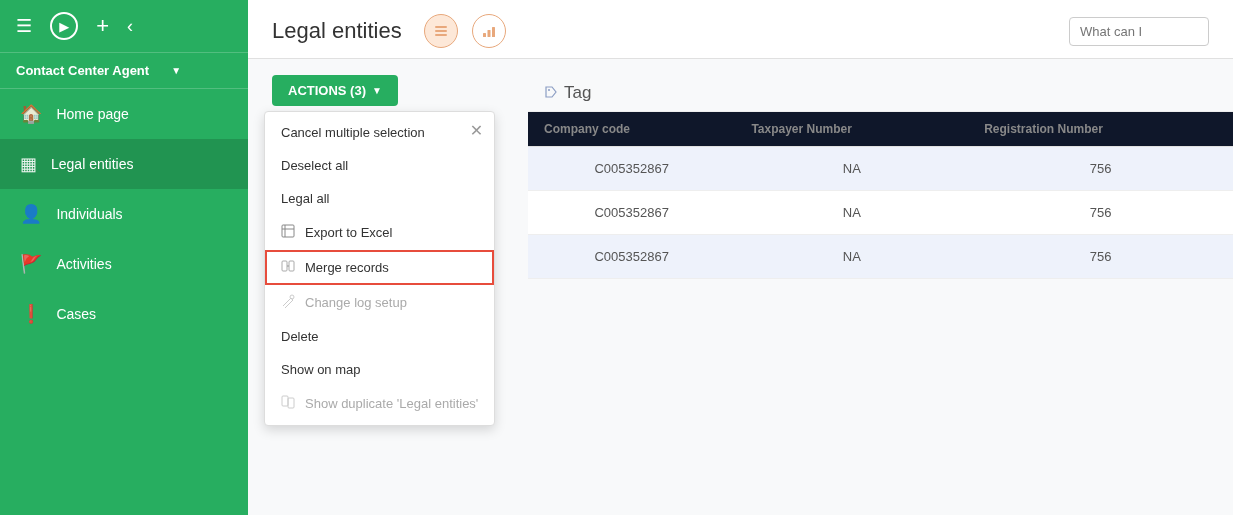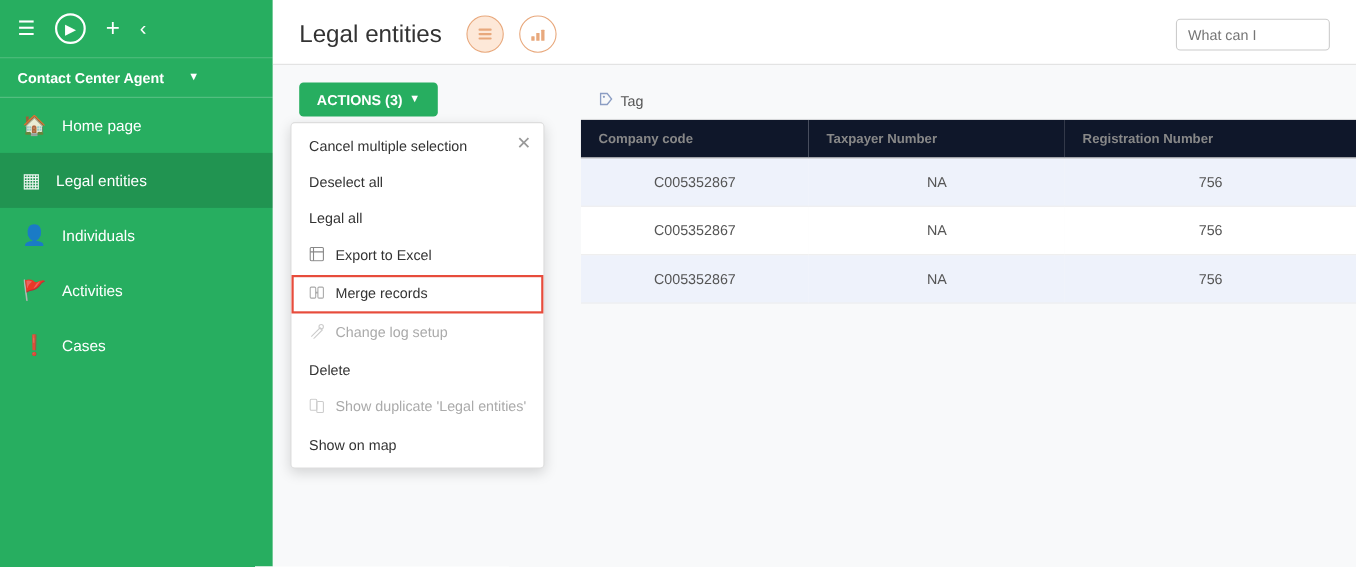--- a/index.html
+++ b/index.html
@@ -129,21 +129,21 @@
       background: #fff;
       border: 1px solid #ddd;
       border-radius: 4px;
       box-shadow: 0 4px 12px rgba(0,0,0,0.15);
       min-width: 230px;
       z-index: 100;
       padding: 4px 0;
     }
     .dropdown-item {
       display: flex;
-      align-items: flex-start;
+      align-items: center;
       padding: 9px 16px;
       cursor: pointer;
       color: #333;
       gap: 10px;
       font-size: 13px;
       transition: background 0.1s;
       white-space: nowrap;
     }
     .dropdown-item.disabled { color: #aaa; cursor: default; }
     .dropdown-item .item-icon { font-size: 14px; color: #888; }
@@ -171,21 +171,21 @@
       right: 0;
       bottom: 0;
       overflow: auto;
     }
     .tag-row {
       display: flex;
       align-items: center;
       gap: 6px;
       padding: 8px 16px;
       color: #555;
-      font-size: 13px;
+      font-size: 17px;
       border-bottom: 1px solid #eee;
     }
     .tag-icon { color: #8b9dc3; font-size: 14px; }
     table {
       width: 100%;
       border-collapse: collapse;
     }
     thead th {
       background: #0f172a;
       padding: 10px 16px;
@@ -307,31 +307,31 @@
           <svg width="14" height="14" viewBox="0 0 14 14" fill="none">
               <path d="M2 12 L10 4 L12 6 L4 14" stroke="#ccc" stroke-width="1"></path>
               <circle cx="11" cy="3" r="2" stroke="#ccc" stroke-width="1"></circle>
             </svg>
         </span>
         <span>Change log setup</span>
       </div>
       <div class="dropdown-item">
         <span>Delete</span>
       </div>
+      <div class="dropdown-item">
+        <span>Show on map</span>
+      </div>
       <div class="dropdown-item disabled">
         <span class="item-icon">
           <svg width="14" height="14" viewBox="0 0 14 14" fill="none">
               <rect x="1" y="1" width="6" height="10" rx="1" stroke="#ccc" stroke-width="1"></rect>
               <rect x="7" y="3" width="6" height="10" rx="1" stroke="#ccc" stroke-width="1"></rect>
             </svg>
         </span>
         <span>Show duplicate 'Legal entities'</span>
-      </div>
-      <div class="dropdown-item">
-        <span>Show on map</span>
       </div>
     </div>
 
     
     <div class="table-area">
       <div class="tag-row">
         <span class="tag-icon">
           <svg width="14" height="14" viewBox="0 0 14 14" fill="none">
               <path d="M2 2 H8 L12 7 L8 12 H2 V2 Z" stroke="#8b9dc3" stroke-width="1.2" fill="none"></path>
               <circle cx="5" cy="5" r="1" fill="#8b9dc3"></circle>

